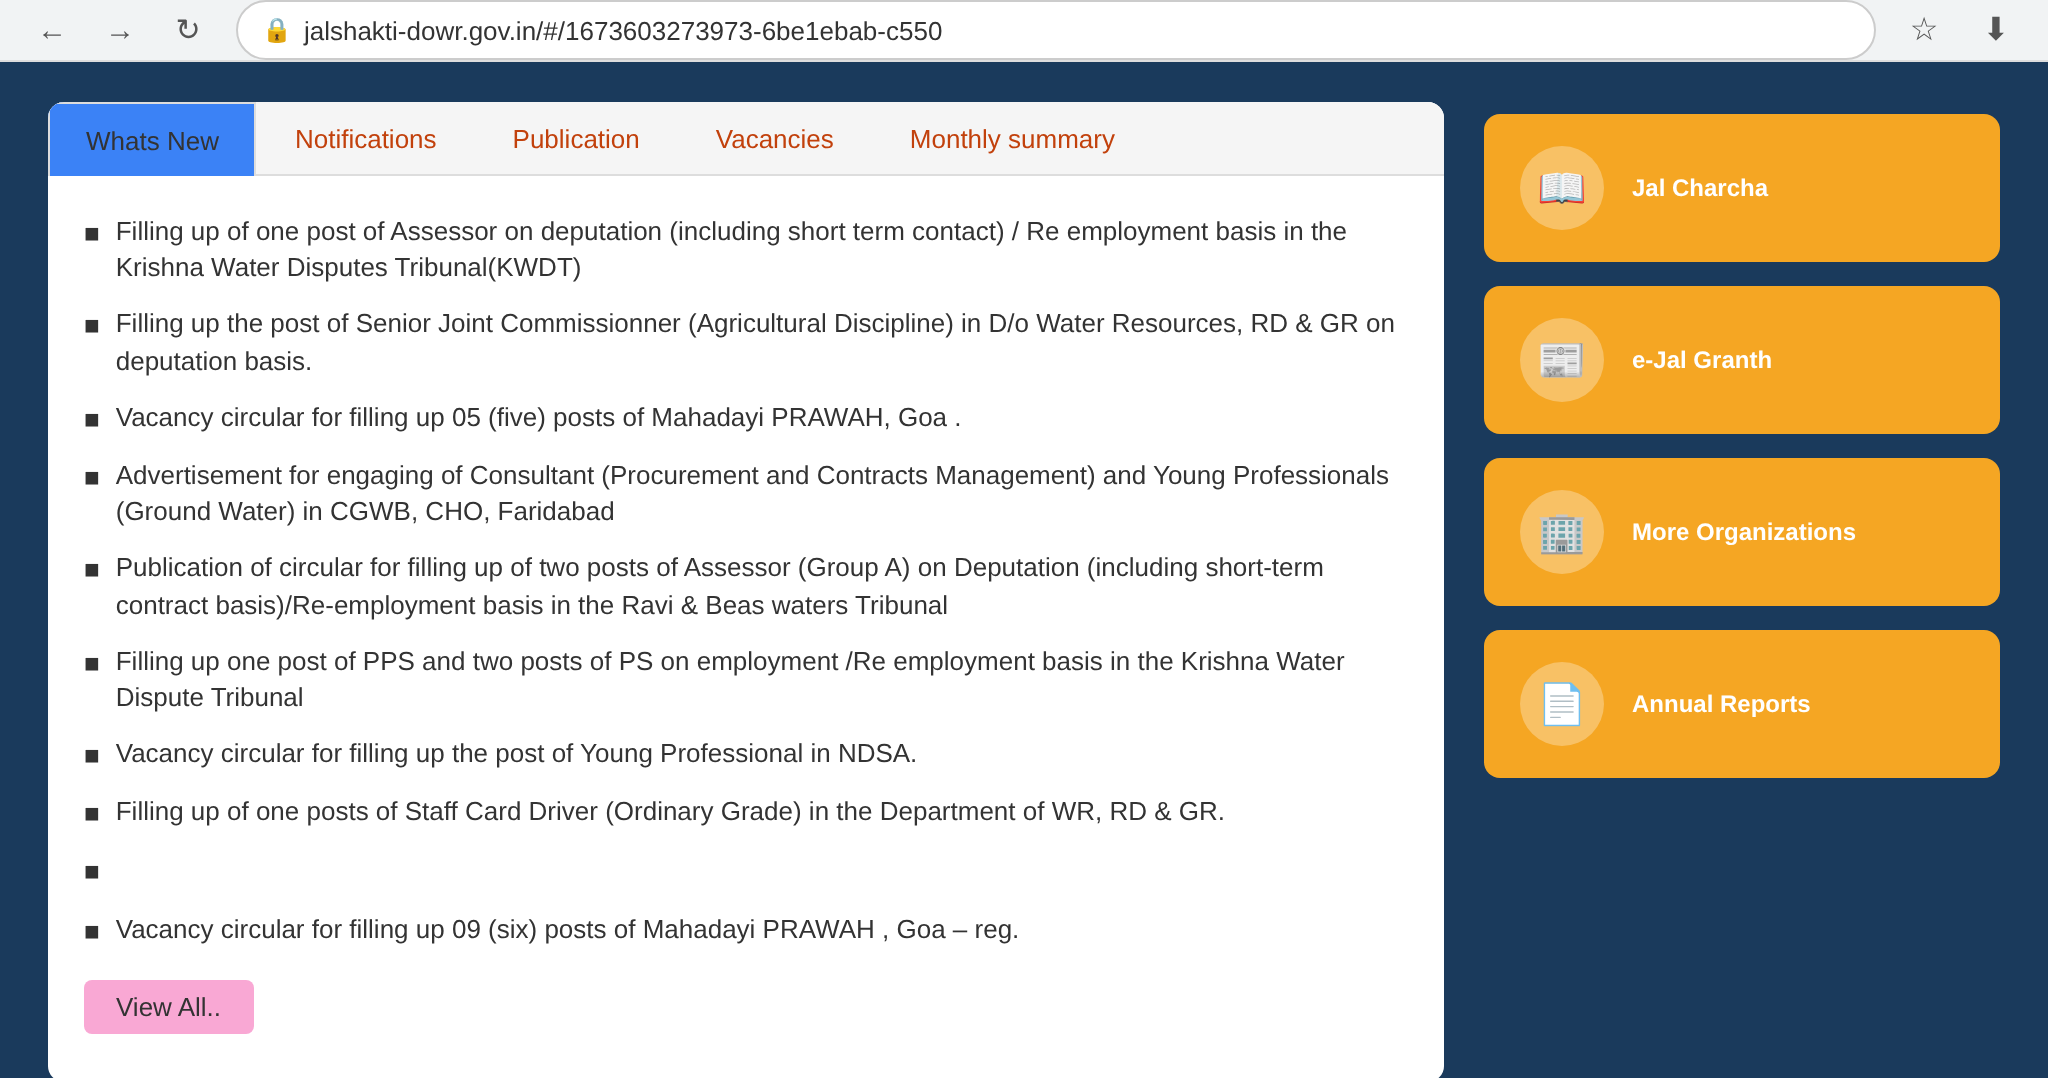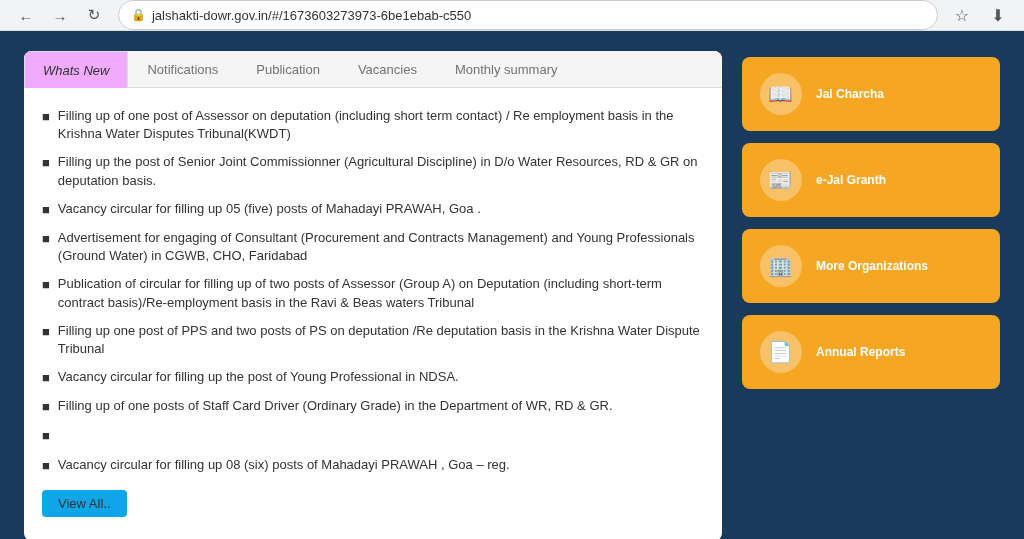--- a/index.html
+++ b/index.html
@@ -95,35 +95,34 @@
 
     
     .tabs {
       display: flex;
       border-bottom: 1px solid #ddd;
       background: #f5f5f5;
     }
     .tab {
       padding: 10px 18px;
       font-size: 13px;
-      color: #737373;
+      color: #c2410c;
       cursor: pointer;
       border: 1px solid transparent;
       border-bottom: none;
       background: transparent;
       white-space: nowrap;
     }
     .tab.active {
-      background: #f0abfc;
+      background: #3b82f6;
       border-color: #ddd;
       border-bottom-color: white;
       margin-bottom: -1px;
       color: #333;
       font-weight: 500;
-      font-style: italic;
     }
 
     
     .content-area {
       flex: 1;
       padding: 14px 18px;
       overflow-y: auto;
     }
     .content-list {
       list-style: none;
@@ -138,21 +137,21 @@
       line-height: 1.4;
     }
     .bullet {
       color: #333;
       flex-shrink: 0;
       margin-top: 1px;
     }
     .view-all-btn {
       margin: 10px 0;
       padding: 6px 16px;
-      background: #0ea5e9;
+      background: #f9a8d4;
       color: #333;
       border: none;
       border-radius: 4px;
       font-size: 13px;
       cursor: pointer;
       font-weight: 500;
     }
 
     
     .right-panel {
@@ -238,36 +237,36 @@
           <li>
             <span class="bullet">■</span>
             <span>Advertisement for engaging of Consultant (Procurement and Contracts Management) and Young Professionals (Ground Water) in CGWB, CHO, Faridabad</span>
           </li>
           <li>
             <span class="bullet">■</span>
             <span>Publication of circular for filling up of two posts of Assessor (Group A) on Deputation (including short-term contract basis)/Re-employment basis in the Ravi &amp; Beas waters Tribunal</span>
           </li>
           <li>
             <span class="bullet">■</span>
-            <span>Filling up one post of PPS and two posts of PS on deputation /Re deputation basis in the Krishna Water Dispute Tribunal</span>
+            <span>Filling up one post of PPS and two posts of PS on employment /Re employment basis in the Krishna Water Dispute Tribunal</span>
           </li>
           <li>
             <span class="bullet">■</span>
             <span>Vacancy circular for filling up the post of Young Professional in NDSA.</span>
           </li>
           <li>
             <span class="bullet">■</span>
             <span>Filling up of one posts of Staff Card Driver (Ordinary Grade) in the Department of WR, RD &amp; GR.</span>
           </li>
           <li>
             <span class="bullet">■</span>
           </li>
           <li>
             <span class="bullet">■</span>
-            <span>Vacancy circular for filling up 08 (six) posts of Mahadayi PRAWAH , Goa – reg.</span>
+            <span>Vacancy circular for filling up 09 (six) posts of Mahadayi PRAWAH , Goa – reg.</span>
           </li>
         </ul>
       <button class="view-all-btn">View All..</button>
     </div>
   </div>
 
   <div class="right-panel" id="right-panel">
   <div class="right-card">
     <div class="card-icon">📖</div>
     <span class="card-label">Jal Charcha</span>

